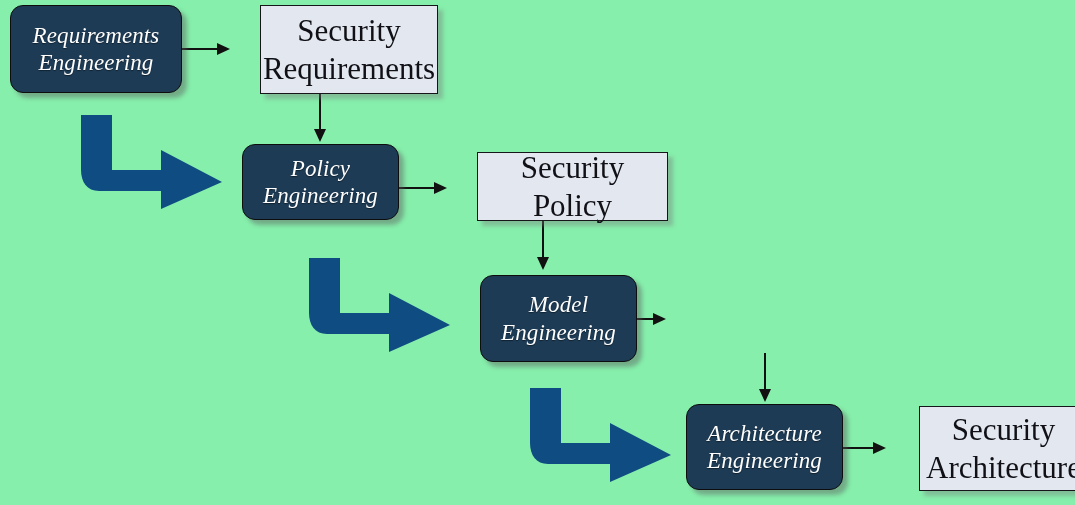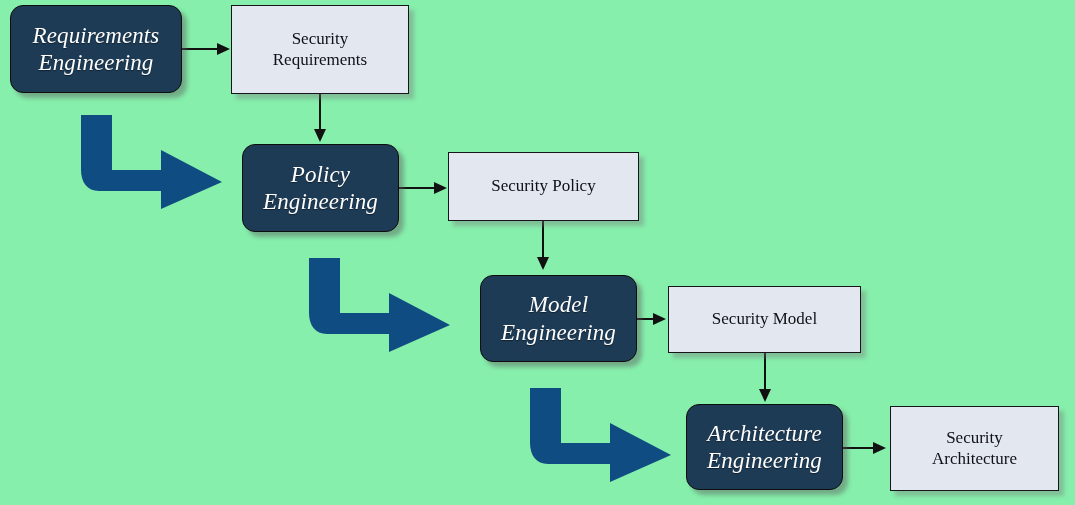--- a/index.html
+++ b/index.html
@@ -41,24 +41,25 @@
   .art {
     position: absolute;
     box-sizing: border-box;
     background: #e3e8f0;
     border: 1.8px solid #16161a;
     color: #101016;
     display: flex;
     align-items: center;
     justify-content: center;
     text-align: center;
-    font-size: 17px;
+    font-size: 31px;
     line-height: 1.2;
     box-shadow: 5px 5px 4px rgba(120,120,120,0.40);
     z-index: 4;
+    margin-left: 29px;
   }
 
   
   .conn {
     position: absolute;
     background: #111111;
     z-index: 2;
   }
   .conn.h { height: 2px; }
   .conn.v { width: 2px; }
@@ -109,21 +110,21 @@
   <div class="conn v" style="left:319px; top:94px; height:37px;"></div>
   <div class="head down" style="left:313.5px; top:129px;"></div>
 
   <div class="elbow" style="left:75px; top:112px;">
     <svg width="150" height="100" viewBox="0 0 150 100">
       <path d="M 6 3 L 37 3 L 37 58 L 86 58 L 86 38 L 147 70 L 86 97 L 86 79 L 24 79
                C 12 79 6 70 6 58 Z" fill="#0f4c81"></path>
     </svg>
   </div>
 
-  <div class="proc" style="left:242px; top:144px; width:157px; height:88px;">
+  <div class="proc" style="left:242px; top:144px; width:157px; height:76px;">
     <span>
       <span>Policy</span><br>
       <span>Engineering</span>
     </span>
   </div>
 
   <div class="conn h" style="left:399px; top:187px; width:37px;"></div>
   <div class="head right" style="left:434px; top:181.5px;"></div>
 
   <div class="art" style="left:448px; top:152px; width:191px; height:69px;font-family:Liberation Serif, serif;">
@@ -143,23 +144,20 @@
   <div class="proc" style="left:480px; top:275px; width:157px; height:87px;">
     <span>
       <span>Model</span><br>
       <span>Engineering</span>
     </span>
   </div>
 
   <div class="conn h" style="left:621px; top:318px; width:34px;"></div>
   <div class="head right" style="left:653px; top:312.5px;"></div>
 
-  <div class="art" style="left:668px; top:286px; width:193px; height:67px;">
-    <span>Security Model</span>
-  </div>
 
   <div class="conn v" style="left:764px; top:353px; height:38px;"></div>
   <div class="head down" style="left:758.5px; top:389px;"></div>
 
   <div class="elbow" style="left:524px; top:385px;">
     <svg width="150" height="100" viewBox="0 0 150 100">
       <path d="M 6 3 L 37 3 L 37 58 L 86 58 L 86 38 L 147 70 L 86 97 L 86 79 L 24 79
                C 12 79 6 70 6 58 Z" fill="#0f4c81"></path>
     </svg>
   </div>

